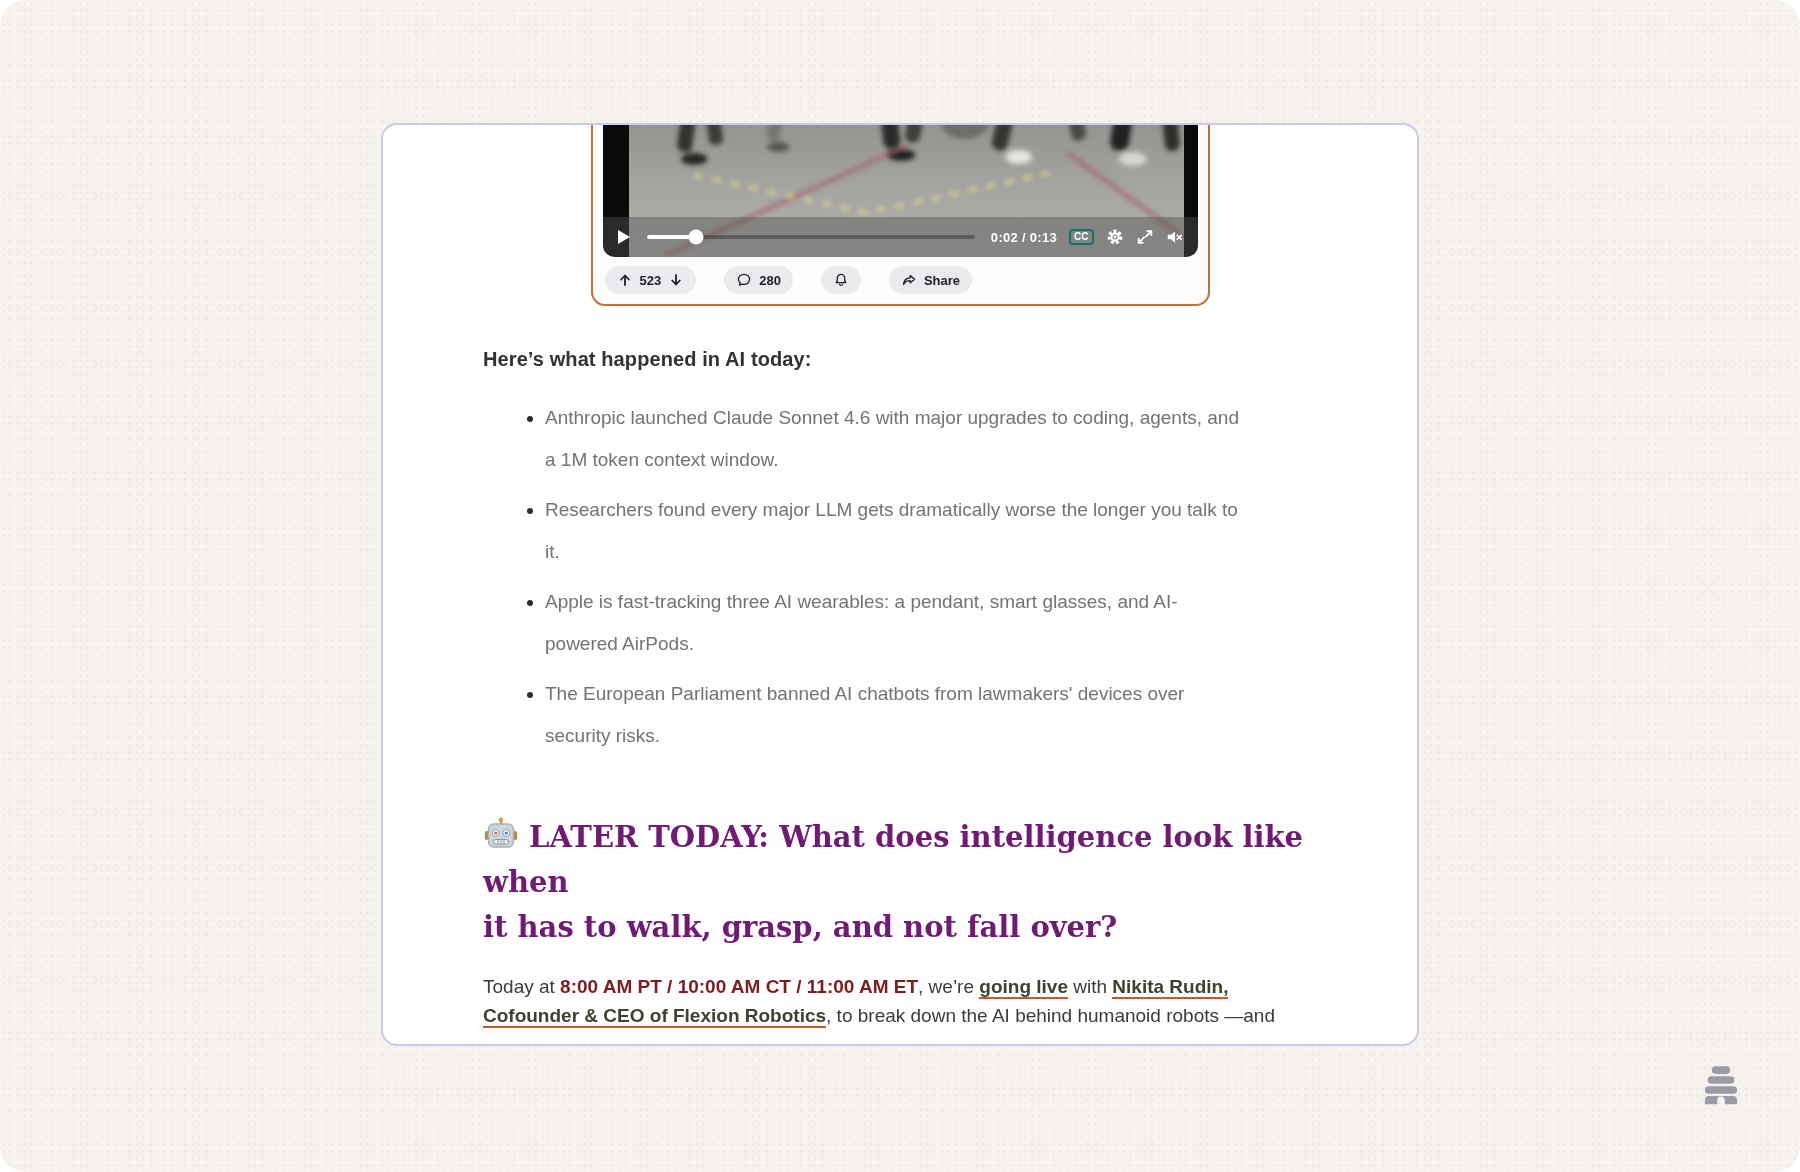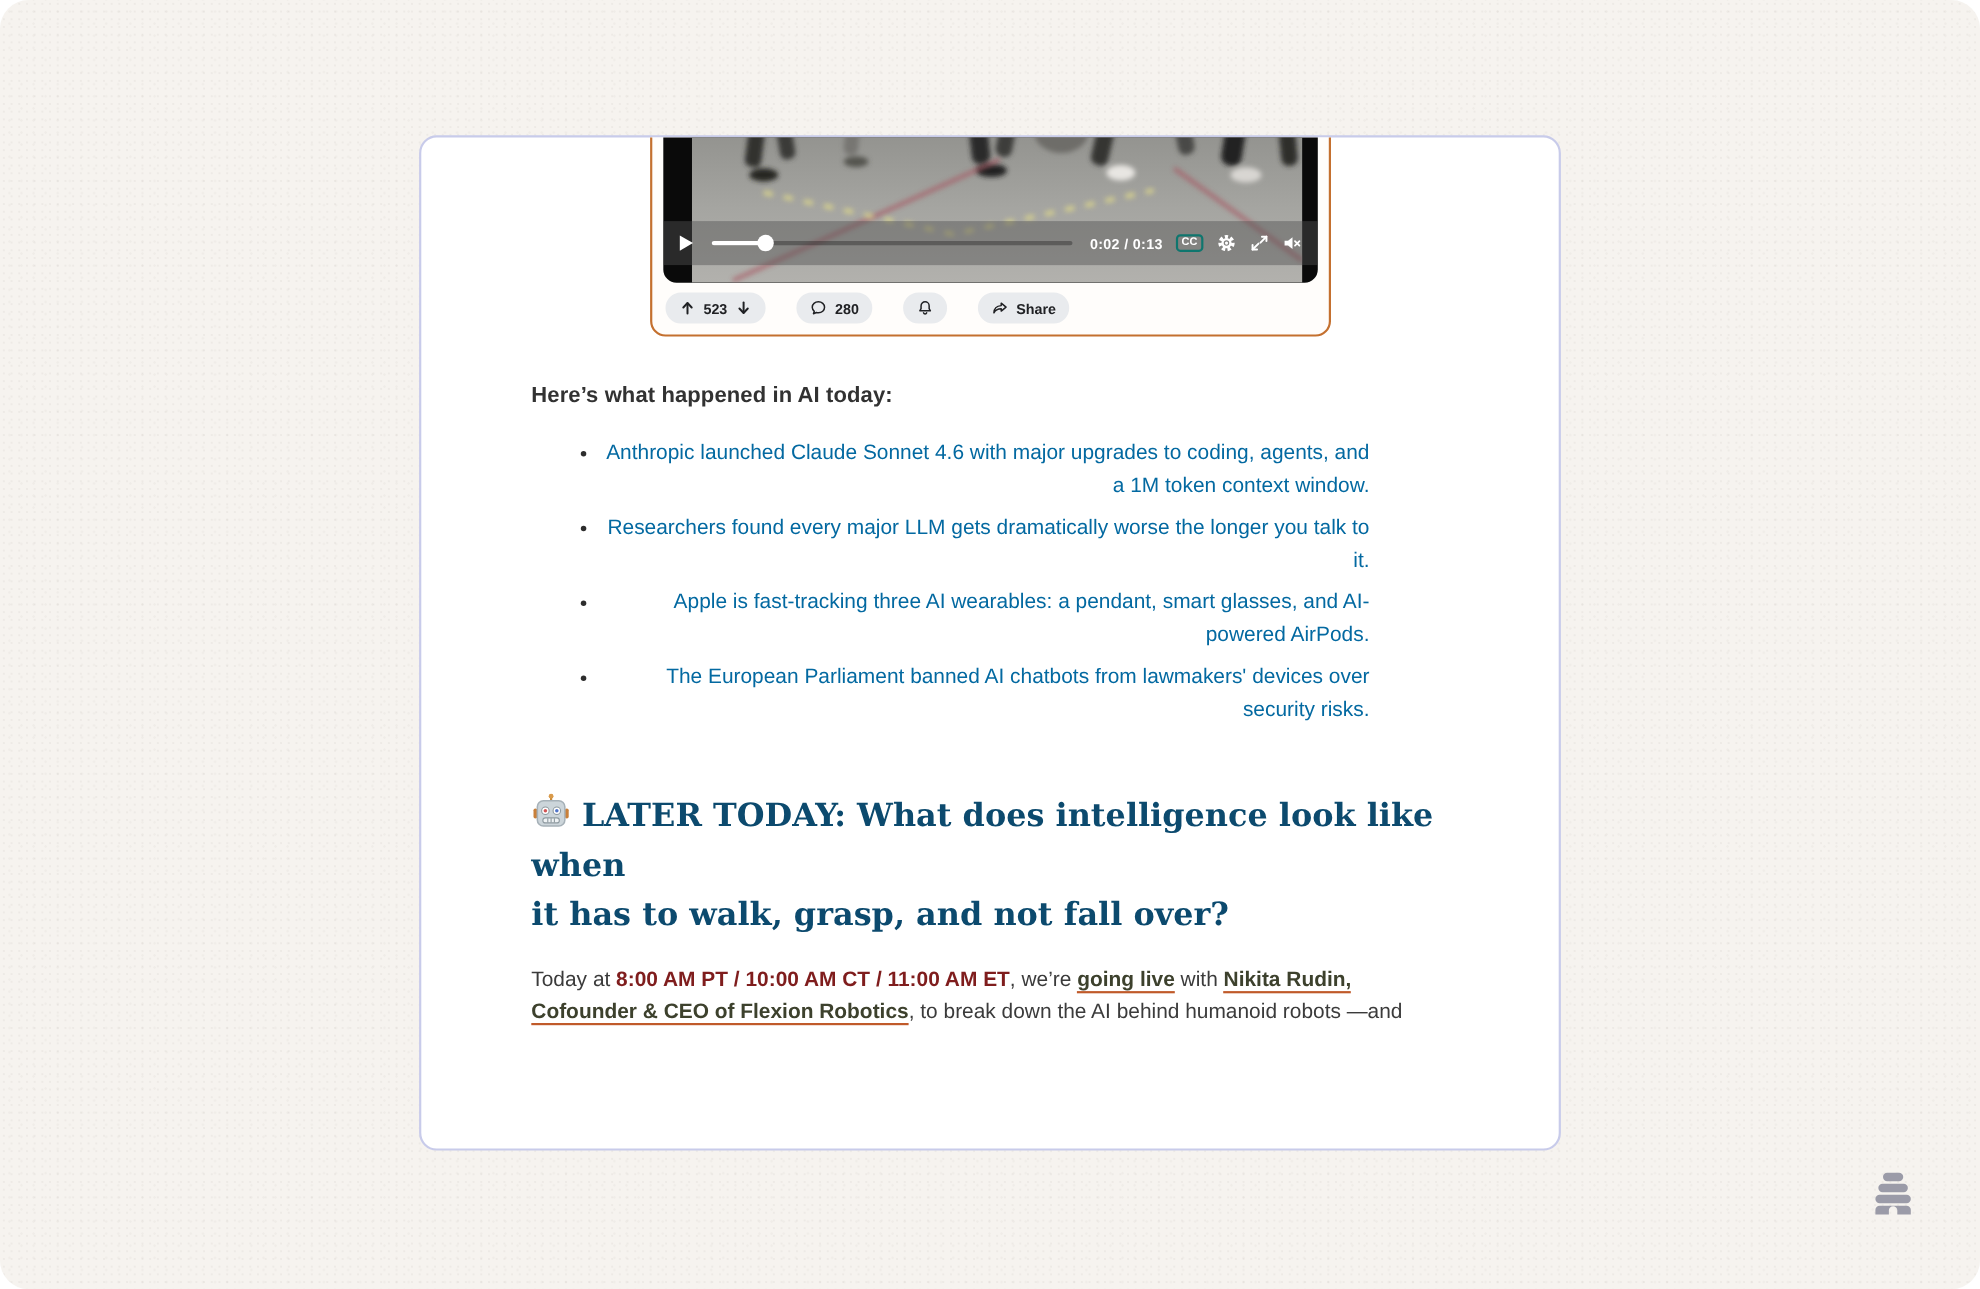--- a/index.html
+++ b/index.html
@@ -28,21 +28,21 @@
     width:619px; margin:-30px auto 0 auto;
     background:#fffdfb; border:2px solid #c4702f; border-radius:14px;
     padding:10px;
   }
   .video-shell{
     position:relative; height:150px; background:#0a0a0a; border-radius:12px; overflow:hidden;
   }
   .video-frame{ position:absolute; left:26px; right:14px; top:0; bottom:0; }
   .video-frame svg{ width:100%; height:100%; display:block; }
   .video-controls{
-    position:absolute; left:0; right:0; bottom:16px; height:40px;
+    position:absolute; left:0; right:0; bottom:0; height:40px;
     background:rgba(82,82,82,0.45);
     display:flex; align-items:center; padding:0 14px; gap:12px;
   }
   .play-btn{ width:14px; height:16px; flex:0 0 auto; cursor:pointer; }
   .progress{ position:relative; flex:1; height:4px; margin:0 4px; }
   .progress .rest{ position:absolute; left:0; right:0; top:0; height:4px; background:rgba(20,20,20,0.35); border-radius:2px; }
   .progress .played{ position:absolute; left:0; top:0; height:4px; background:#ffffff; border-radius:2px; }
   .progress .knob{ position:absolute; top:50%; width:15px; height:15px; background:#ffffff; border-radius:50%; transform:translate(-50%,-50%); }
   .time{ color:#ffffff; font-size:13px; font-weight:bold; letter-spacing:0.3px; white-space:nowrap; }
   .cc-badge{
@@ -59,34 +59,34 @@
     font-size:13px; font-weight:bold; color:#202124; cursor:pointer;
   }
   .pill svg{ width:16px; height:16px; display:block; }
 
   
   .intro-heading{
     margin-top:42px; font-size:20px; font-weight:bold; color:#323232; letter-spacing:0.1px;
   }
   ul.bullets{ margin-top:26px; padding-left:62px; width:760px; }
   ul.bullets li{
-    font-size:19px; line-height:30px; color:#0369a1; margin-bottom:8px; width:700px;text-align:right;
+    font-size:19px; line-height:42px; color:#737373; margin-bottom:8px; width:700px;
   }
   ul.bullets li::marker{ color:#2d2d2d; }
 
   .ad-wrap{ text-align:center; margin-top:50px; }
   .ad-button{
     display:inline-block; background:#bf6b33; color:#f6ecd9;
     font-family:"Liberation Serif", serif; font-size:22px;
     padding:26px 34px; border-radius:14px; border:none; cursor:pointer;
   }
 
   .section-heading{
     margin-top:58px; font-family:"DejaVu Serif", serif; font-weight:bold;
-    font-size:29px; line-height:45px; color:#0c4a6e;
+    font-size:29px; line-height:45px; color:#701a75;
   }
   .robot-ico{ width:36px; height:36px; vertical-align:-6px; margin-right:10px; display:inline-block; }
 
   .lead{ margin-top:22px; font-size:19px; line-height:29px; color:#3b3b3b; width:836px; }
   .lead b{ color:#7f1d1d; }
   .lead a{
     color:#3d412d; font-weight:bold; text-decoration:none;
     border-bottom:2px solid #c05a2a; cursor:pointer;
   }
 

